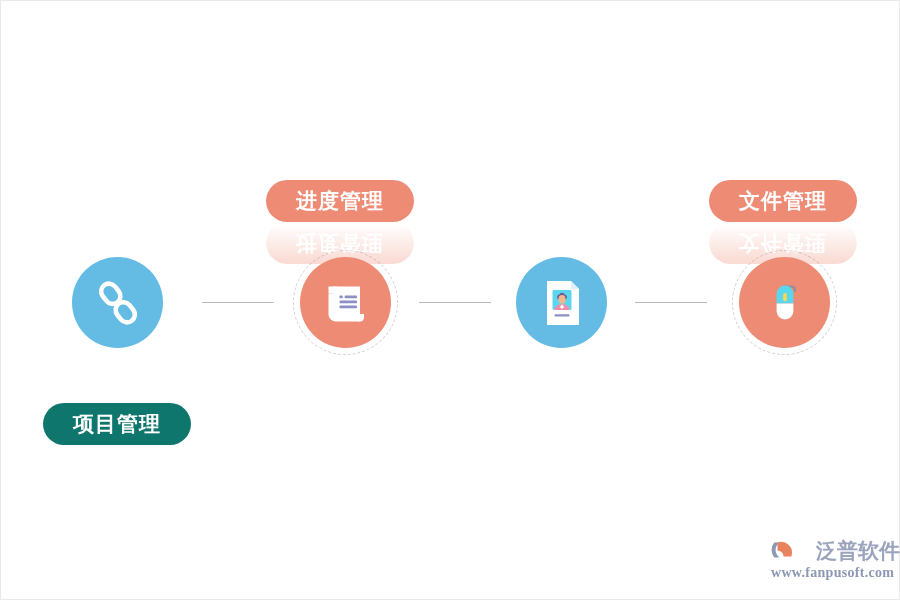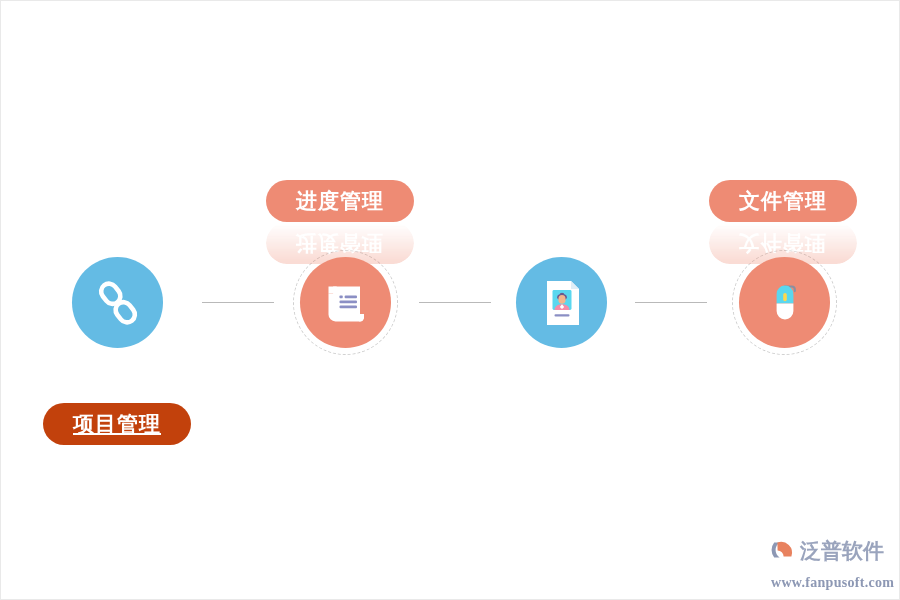--- a/index.html
+++ b/index.html
@@ -80,21 +80,21 @@
     display: flex;
     align-items: center;
     justify-content: center;
     color: #ffffff;
     font-size: 21px;
     font-weight: bold;
     letter-spacing: 1px;
     white-space: nowrap;
     z-index: 3;
   }
-  .pill.blue   { background: #c2410c; text-decoration: underline; }
+  .pill.blue   { background: #0f766e; }
   .pill.salmon { background: #ee8b74; }
 
   .pill-p1 { left: 42px;  top: 402px; width: 148px; }
   .pill-p2 { left: 265px; top: 179px; width: 148px; }
   .pill-p3 { left: 486px; top: 402px; width: 148px; }
   .pill-p4 { left: 708px; top: 179px; width: 148px; }
 
   
   .reflect {
     position: absolute;
@@ -123,39 +123,39 @@
     position: absolute;
     left: 770px;
     top: 536px;
     width: 122px;
     height: 52px;
     z-index: 5;
   }
   #watermark .wm-row {
     display: flex;
     align-items: center;
-    gap: 3px;
+    gap: 19px;
   }
   #watermark .wm-mark { width: 26px; height: 26px; display:block; flex: none; }
   #watermark .wm-cn {
     font-size: 21px;
     font-weight: bold;
     color: #9aa4bd;
     letter-spacing: 0px;
     line-height: 1;
     white-space: nowrap;
   }
   #watermark .wm-url {
     font-family: "Liberation Serif", "DejaVu Serif", serif;
     font-size: 14px;
     font-weight: bold;
     color: #8d98b4;
     letter-spacing: .3px;
     white-space: nowrap;
-    margin-top: 12px;
+    margin-top: 2px;
     text-align: center;
   }
 </style>
 </head>
 <body>
 
 <div id="stage">
 
   <div class="connector conn-1"></div>
   <div class="connector conn-2"></div>

